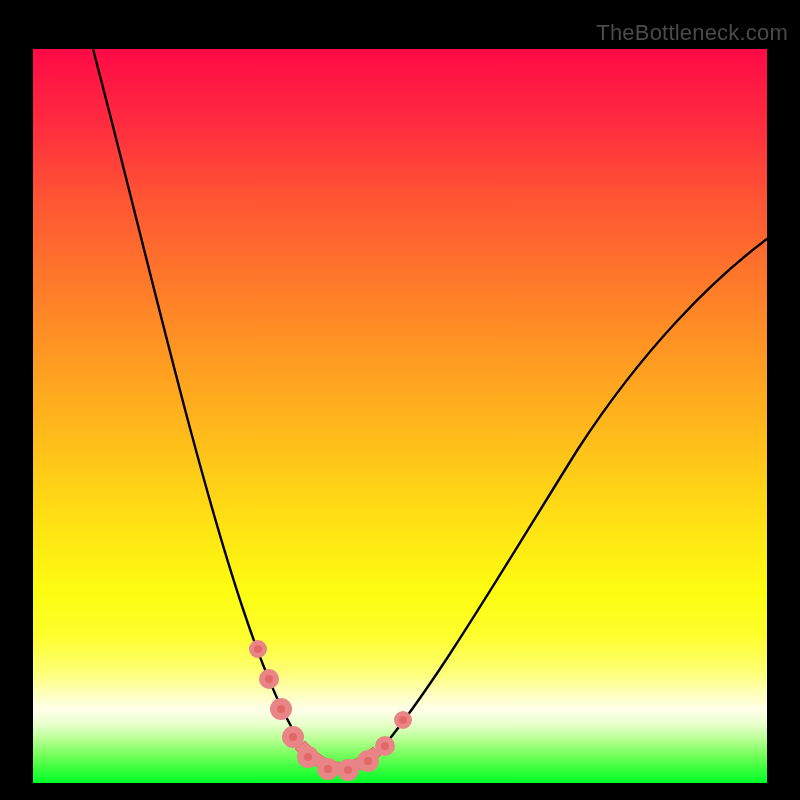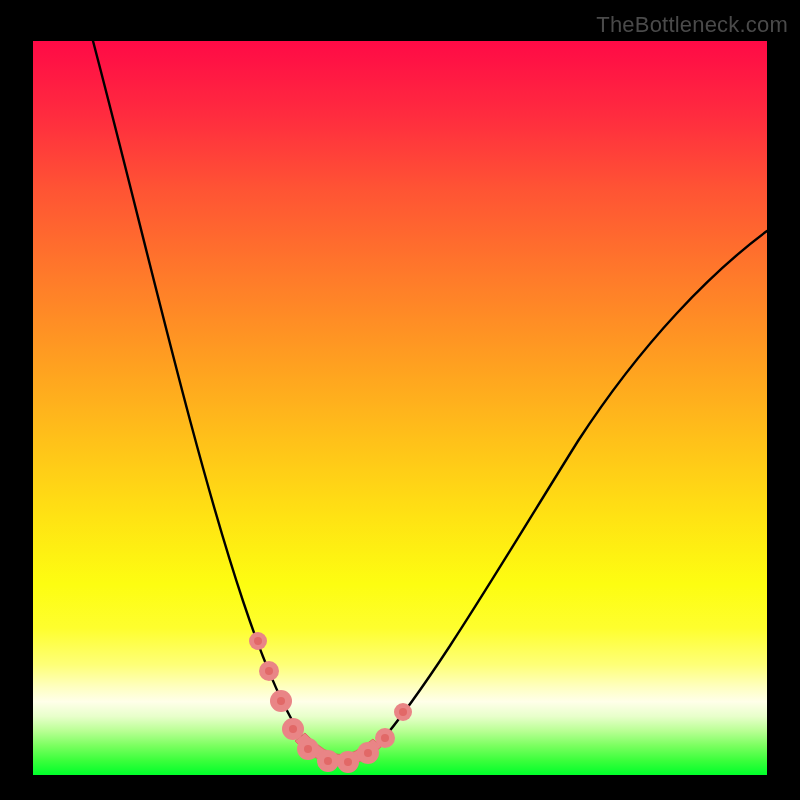--- a/index.html
+++ b/index.html
@@ -7,21 +7,21 @@
     padding: 0;
     width: 800px;
     height: 800px;
     overflow: hidden;
     background: #000;
     font-family: Arial, Helvetica, sans-serif;
   }
   .frame {
     position: absolute;
     left: 0;
-    top: 8px;
+    top: 16px;
     width: 800px;
     height: 588px;
     background: #000;
   }
   .plot-area {
     position: absolute;
     left: 33px;
     top: 33px;
     width: 734px;
     height: 734px;

